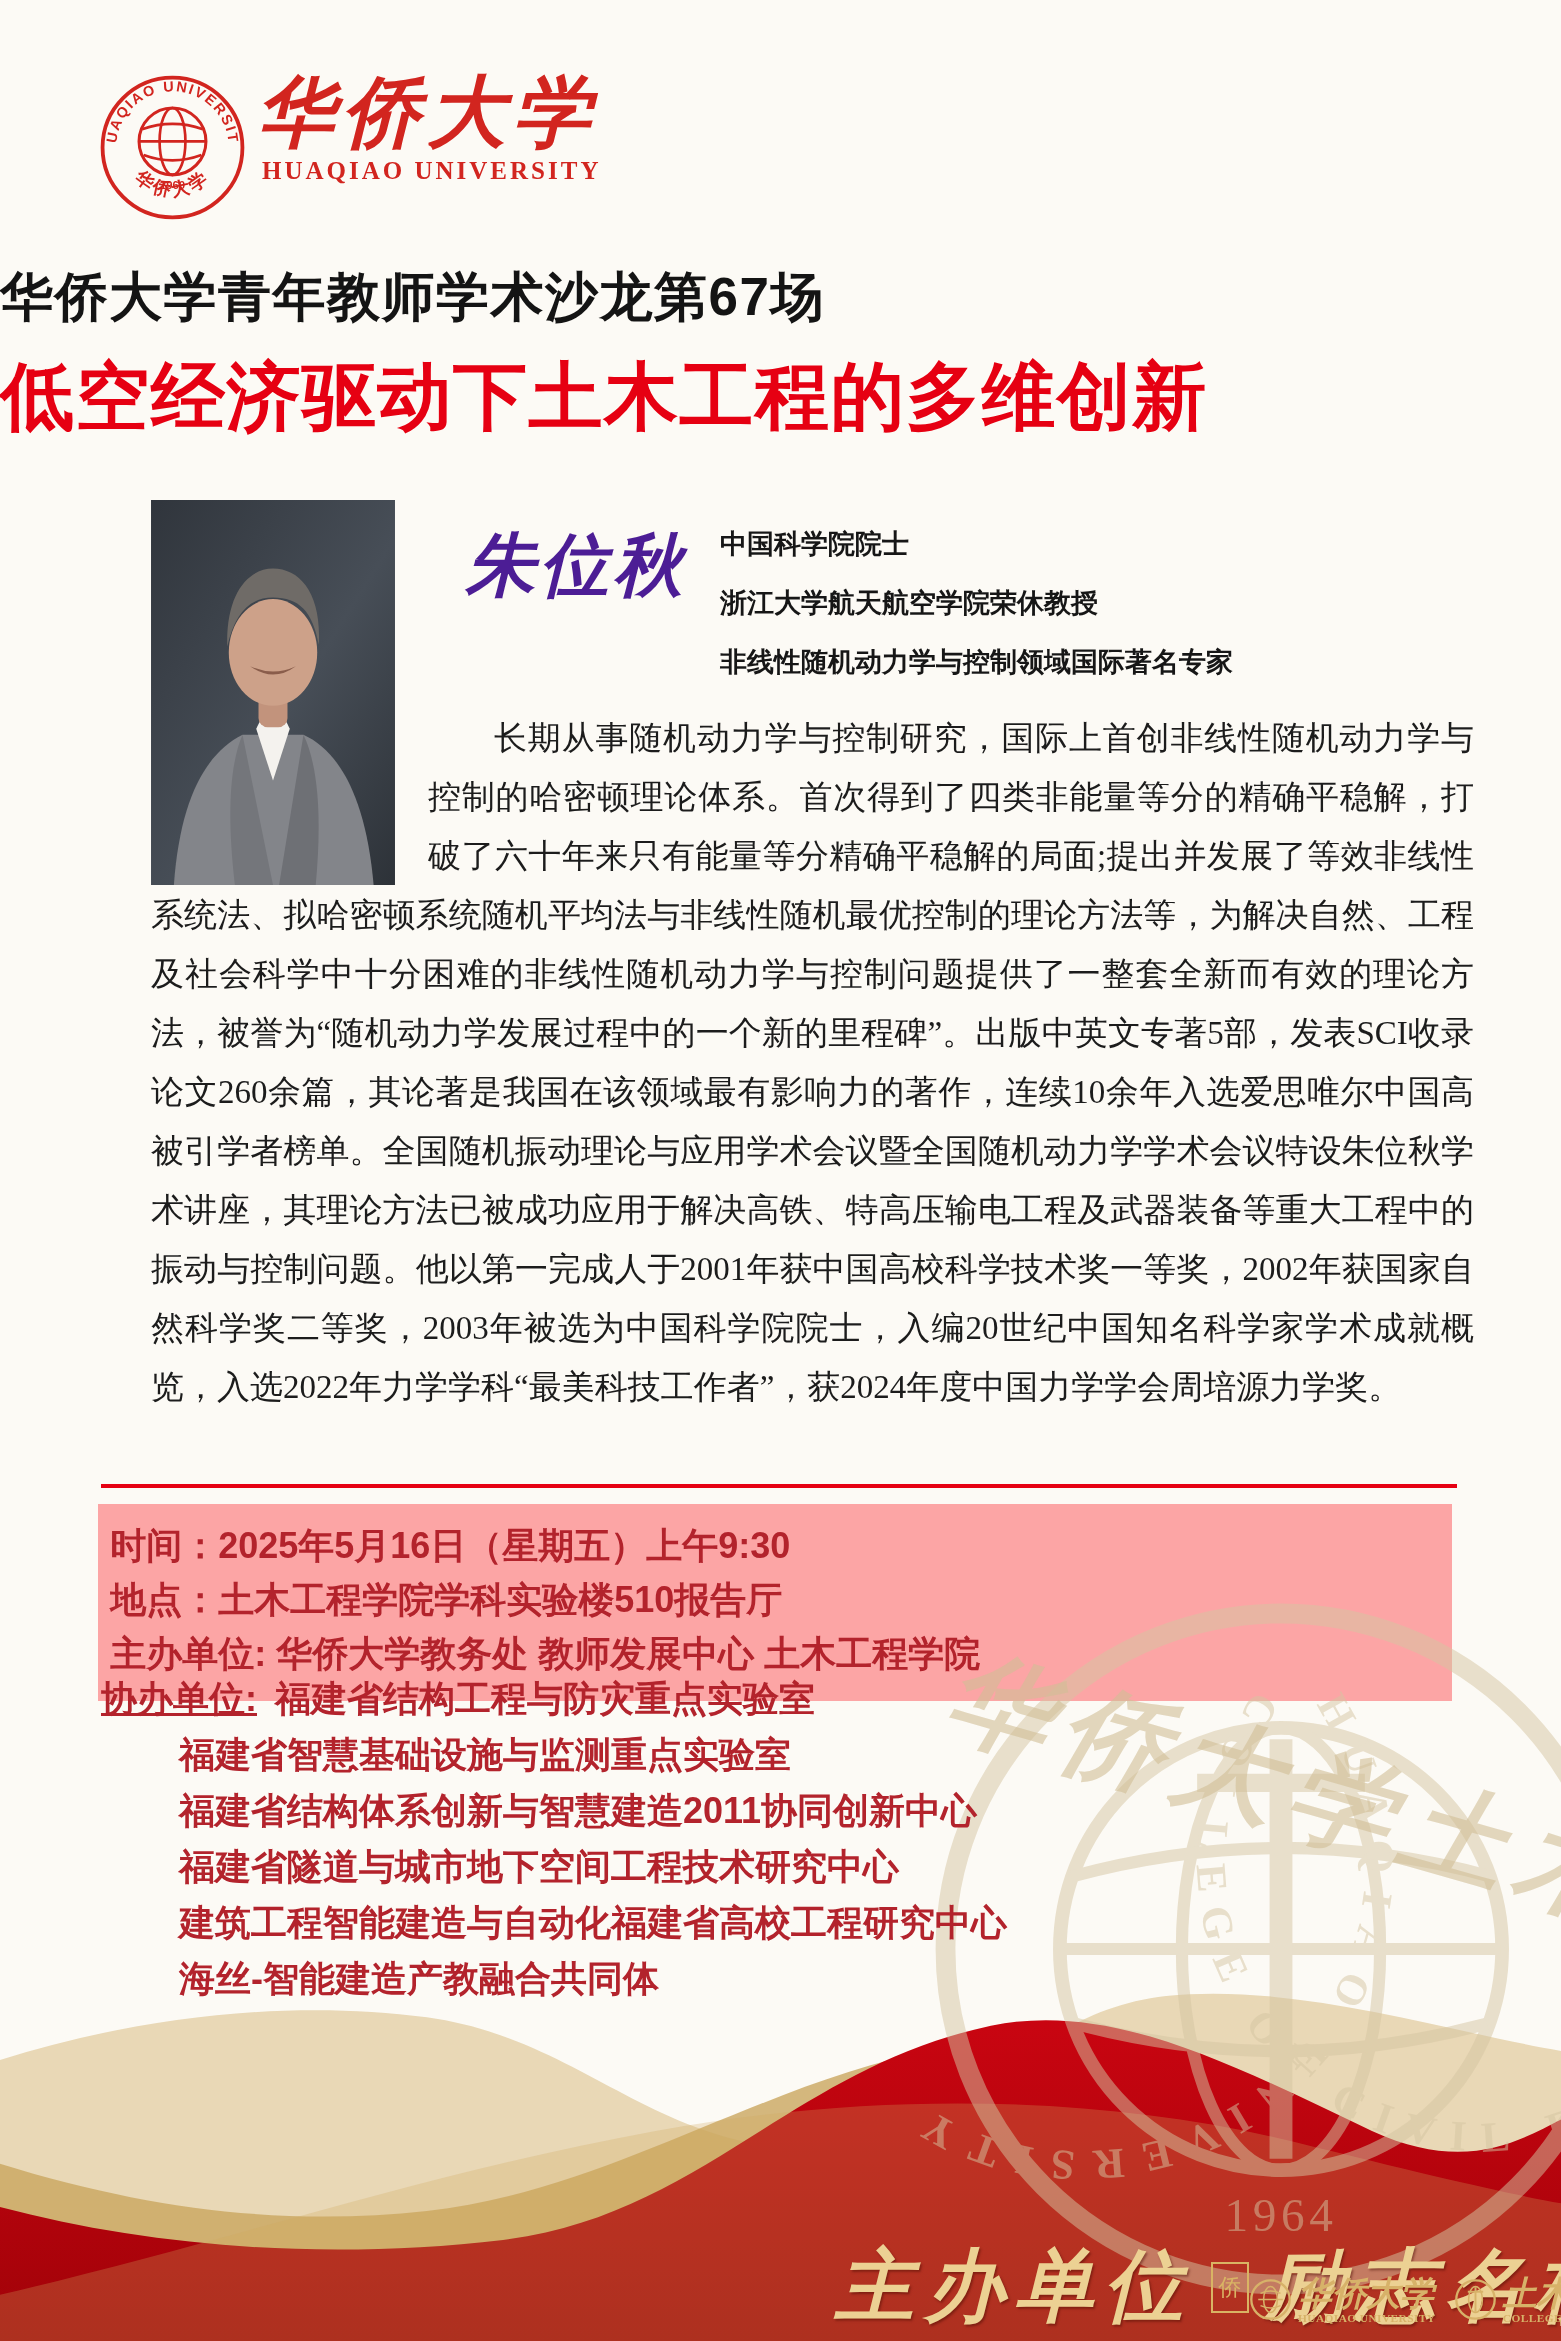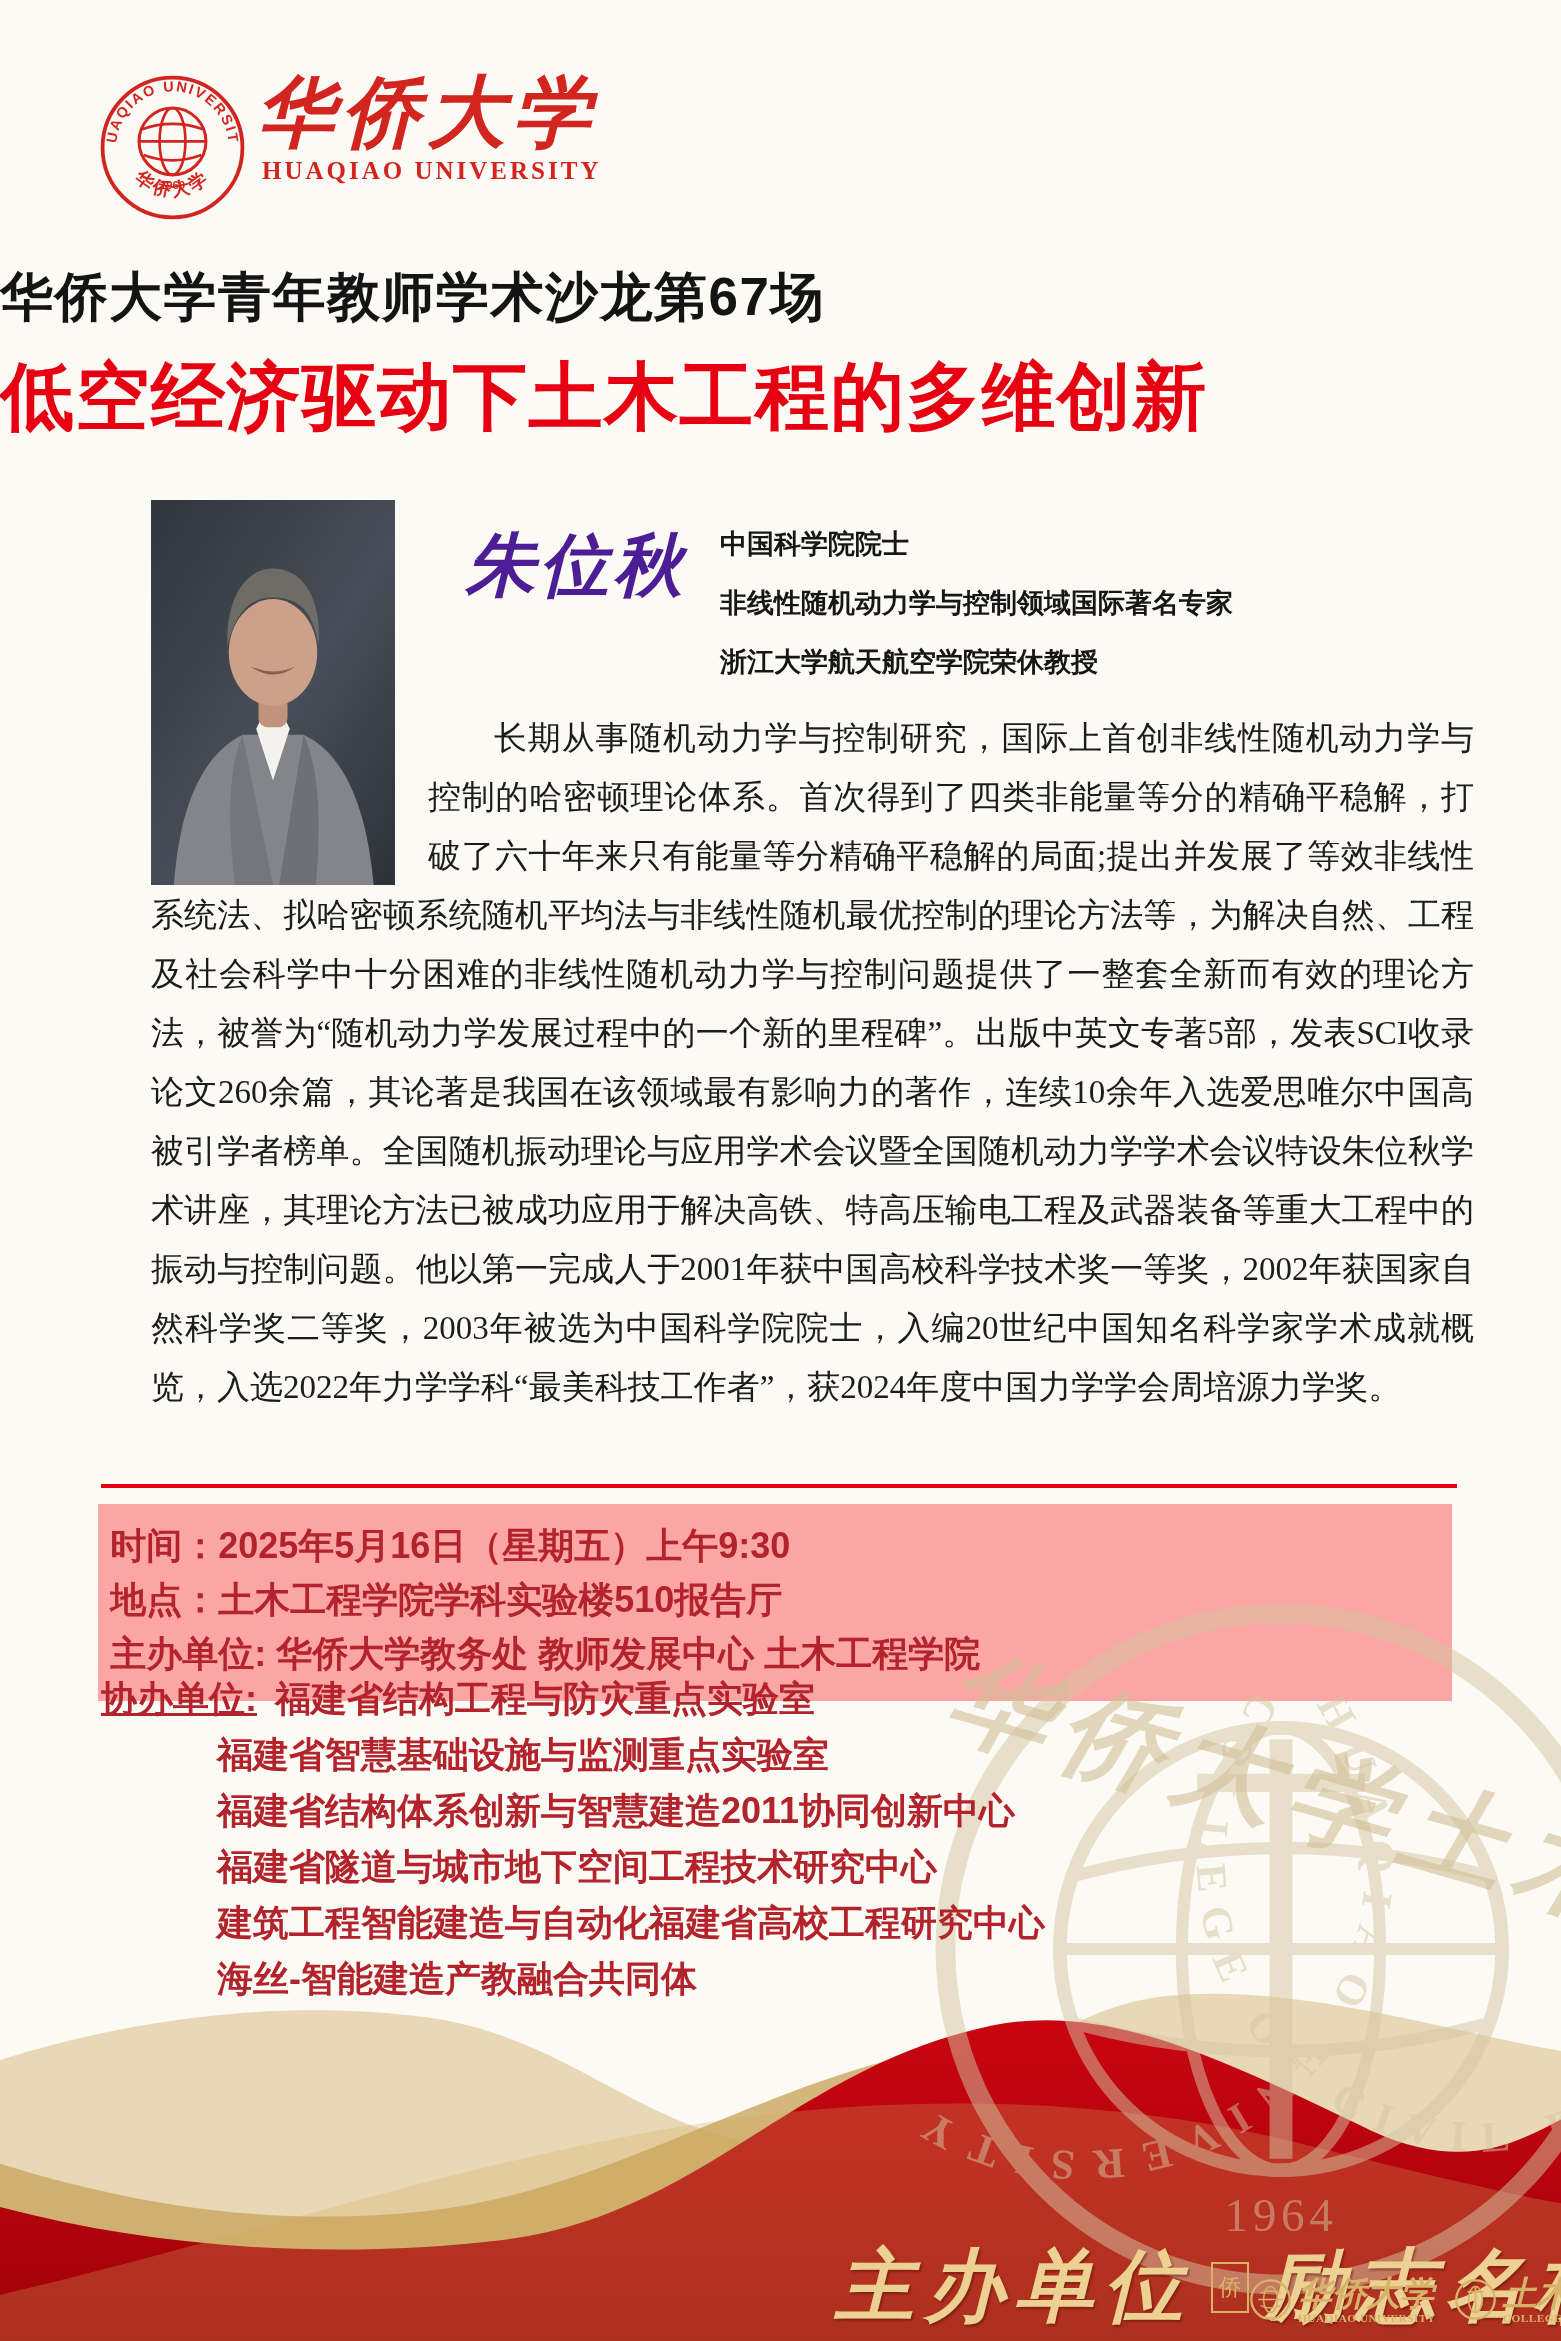--- a/index.html
+++ b/index.html
@@ -37,21 +37,21 @@
   .divider{position:absolute;left:101px;top:1484px;width:1356px;height:3.8px;background:#e60012;}
   .info-box{position:absolute;left:98px;top:1488px;width:1354px;height:197px;background:#fca5a5;
             padding:14.5px 0 0 12.2px;box-sizing:border-box;z-index:1;margin-top:16px;}
   .info-line{font-size:36px;font-weight:bold;color:#b3232c;line-height:54px;white-space:nowrap;}
 
   
   .coorg{position:absolute;left:101px;top:1671px;font-size:36px;font-weight:bold;color:#b3232c;
          line-height:56px;z-index:5;}
   .coorg .row{white-space:nowrap;}
   .coorg .label{display:inline-block;width:174px;text-decoration:underline;}
-  .coorg .indent{margin-left:116px;}
+  .coorg .indent{margin-left:78px;}
 
   
   .wm{position:absolute;left:0;top:0;width:1561px;height:2342px;z-index:4;pointer-events:none;}
   .wm-seal{position:absolute;left:915px;top:1583px;width:732px;height:732px;opacity:.5;}
   .wm-callig{position:absolute;left:968px;top:1624px;width:1296px;font-size:105px;font-weight:bold;
              font-style:italic;color:rgba(208,190,150,.6);font-family:"Liberation Serif",serif;
              letter-spacing:13.7px;transform:rotate(16deg);transform-origin:left top;white-space:nowrap;}
 
   
   .footer-svg{position:absolute;left:0;top:1868px;width:1561px;height:474px;z-index:3;}
@@ -116,22 +116,22 @@
     <path d="M138,300 L160,368 L182,300 L176,288 L144,288 Z" fill="#f4f2ee"></path>
     <rect x="141" y="252" width="38" height="46" rx="12" fill="#c2937c"></rect>
     <ellipse cx="160" cy="200" rx="58" ry="70" fill="#cda189"></ellipse>
     <path d="M100,192 C98,122 128,90 160,90 C196,90 224,124 220,190 C212,146 194,128 160,128 C128,128 110,150 100,192 Z" fill="#6f6b67"></path>
     <path d="M130,218 Q160,240 190,218 Q160,232 130,218 Z" fill="#8a5d4b"></path>
   </svg>
 
   <div class="speaker-name">朱位秋</div>
   <div class="speaker-creds">
     <div>中国科学院院士</div>
+    <div>浙江大学航天航空学院荣休教授</div>
     <div>非线性随机动力学与控制领域国际著名专家</div>
-    <div>浙江大学航天航空学院荣休教授</div>
   </div>
 
   <div class="bio">
     <span class="spacer"></span>
     <p>长期从事随机动力学与控制研究，国际上首创非线性随机动力学与控制的哈密顿理论体系。首次得到了四类非能量等分的精确平稳解，打破了六十年来只有能量等分精确平稳解的局面;提出并发展了等效非线性系统法、拟哈密顿系统随机平均法与非线性随机最优控制的理论方法等，为解决自然、工程及社会科学中十分困难的非线性随机动力学与控制问题提供了一整套全新而有效的理论方法，被誉为“随机动力学发展过程中的一个新的里程碑”。出版中英文专著5部，发表SCI收录论文260余篇，其论著是我国在该领域最有影响力的著作，连续10余年入选爱思唯尔中国高被引学者榜单。全国随机振动理论与应用学术会议暨全国随机动力学学术会议特设朱位秋学术讲座，其理论方法已被成功应用于解决高铁、特高压输电工程及武器装备等重大工程中的振动与控制问题。他以第一完成人于2001年获中国高校科学技术奖一等奖，2002年获国家自然科学奖二等奖，2003年被选为中国科学院院士，入编20世纪中国知名科学家学术成就概览，入选2022年力学学科“最美科技工作者”，获2024年度中国力学学会周培源力学奖。</p>
   </div>
 
   <div class="divider"></div>
   <div class="info-box">
     <div class="info-line">时间：2025年5月16日（星期五）上午9:30</div>

